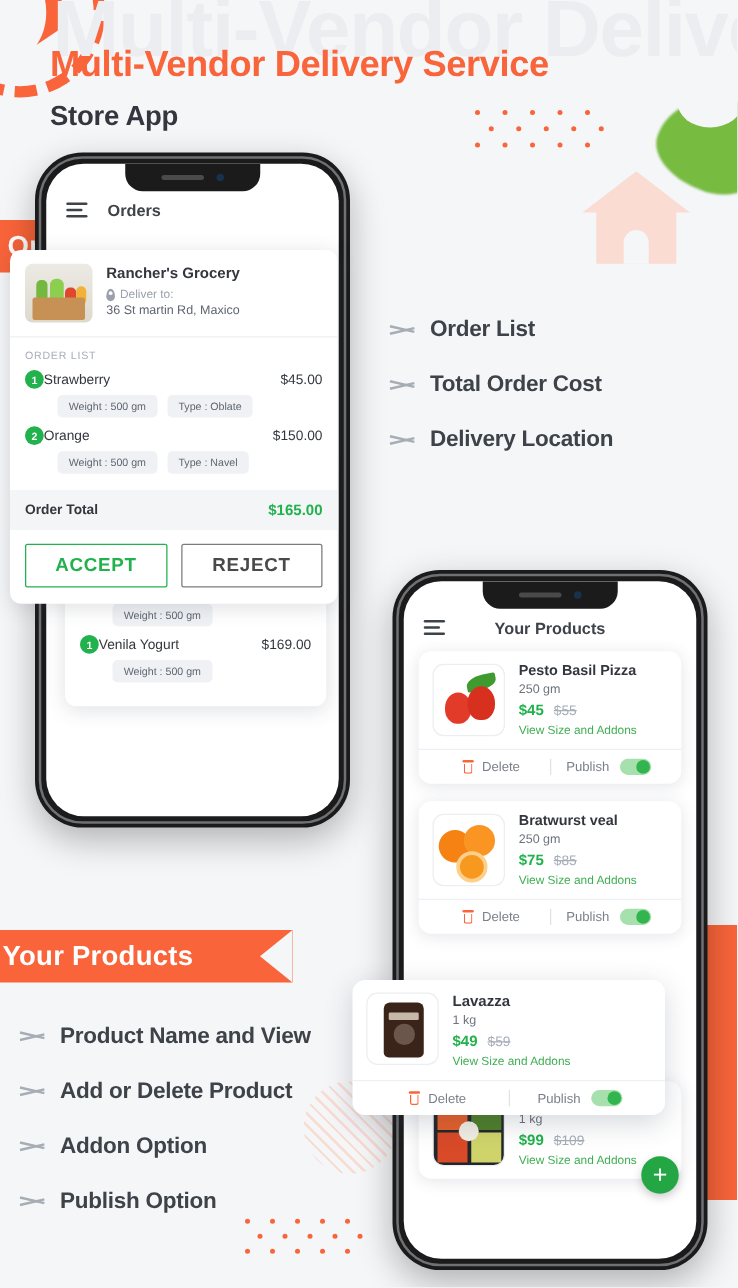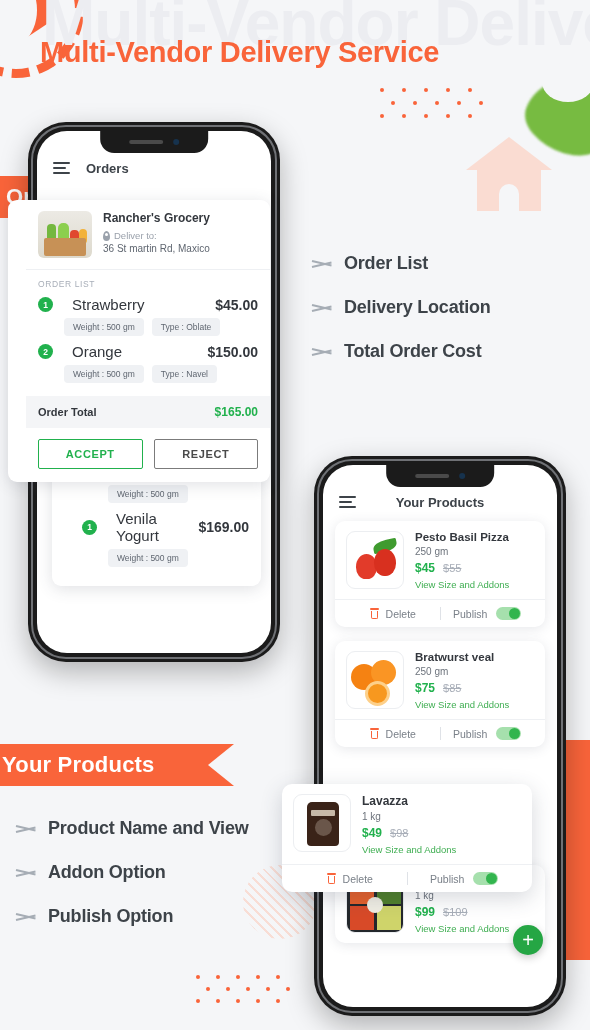--- a/index.html
+++ b/index.html
@@ -137,50 +137,49 @@
   .hamb i:nth-child(1){ top:0; width:17px; }
   .hamb i:nth-child(2){ top:5px; width:13px; }
   .hamb i:nth-child(3){ top:10px; width:17px; }
   .app-title { font-size:13px; font-weight:bold; color:#3d4349; margin-left:16px; }
   #products-title { flex:1; text-align:center; margin-left:0; padding-right:17px; }
 
   
   .order-card {
     background:#fff; border-radius:9px;
     box-shadow: 0 3px 16px rgba(60,70,90,.16);
-    padding-left: 18px;
   }
   #order-card-1 { position:absolute; left:8px; top:200px; width:262px; z-index:20; }
   .oc-head { display:flex; padding:11px 12px 11px; gap:11px; border-bottom:1px solid #eef0f3; }
   .oc-thumb { width:54px; height:47px; border-radius:6px; flex:none; overflow:hidden; position:relative; }
   .oc-name { font-size:12px; font-weight:bold; color:#33373d; margin-bottom:5px; }
   .oc-deliver { font-size:9.5px; color:#9aa1ab; display:flex; align-items:center; gap:4px; margin-bottom:2px; }
   .pin { width:7px; height:10px; background:#9aa1ab; border-radius:50% 50% 50% 50% / 60% 60% 40% 40%; position:relative; flex:none; }
   .pin:after { content:""; position:absolute; left:2px; top:2.5px; width:3px; height:3px; border-radius:50%; background:#fff; }
   .oc-addr { font-size:10px; color:#5f6670; }
   .oc-body { padding:9px 12px 4px; }
   .oc-listlabel { font-size:8.5px; color:#a8aeb8; letter-spacing:.6px; margin-bottom:7px; }
   .oc-item-row { display:flex; align-items:center; }
   .badge-num {
     width:15px; height:15px; border-radius:50%; background:#21b14d; color:#fff;
     font-size:8.5px; font-weight:bold; display:flex; align-items:center; justify-content:center; flex:none;
   }
-  .oc-item-name { font-size:15px; color:#33373d; margin-left:19px; flex:1; }
-  .oc-item-price { font-size:14px; font-weight:bold; color:#33373d; }
+  .oc-item-name { font-size:11px; color:#33373d; margin-left:0; flex:1; }
+  .oc-item-price { font-size:11px; font-weight:normal; color:#33373d; }
   .chips { display:flex; gap:8px; margin:5px 0 7px 26px; }
   .chip { background:#eff1f4; border-radius:4px; padding:4px 9px; font-size:8.5px; color:#5f6670; }
   .oc-total {
     display:flex; justify-content:space-between; align-items:center;
     background:#f4f5f7; padding:9px 12px; font-size:11px; font-weight:bold; color:#33373d;
     margin-top:2px;
   }
   .oc-total .amt { color:#21b14d; font-size:12px; }
   .oc-actions { display:flex; gap:11px; padding:11px 12px 13px; }
   .btn-accept, .btn-reject {
-    flex:1; text-align:center; padding:8px 0; font-size:11px; font-weight:bold;
+    flex:1; text-align:center; padding:8px 0; font-size:15px; font-weight:bold;
     letter-spacing:.6px; background:#fff; border-radius:2px;
   }
   .btn-accept { border:1px solid #21b14d; color:#21b14d; }
   .btn-reject { border:1px solid #7b7b7b; color:#4a4a4a; }
 
   #order-card-2 { position:absolute; left:15px; top:236px; right:10px; }
   #order-card-2 .oc-body { padding-bottom:12px; }
 
   
   .img-veg { background:linear-gradient(#eceae4,#ddd9cd); }
@@ -306,48 +305,53 @@
       <i style="left:70px;top:12px"></i>
       <i style="left:90px;top:12px"></i>
       <i style="left:0px;top:24px"></i>
       <i style="left:20px;top:24px"></i>
       <i style="left:40px;top:24px"></i>
       <i style="left:60px;top:24px"></i>
       <i style="left:80px;top:24px"></i>
     </div>
 
   <div class="h-main">Multi-Vendor Delivery Service</div>
+  <div class="h-sub">Store App</div>
 
   <div class="ribbon" id="ribbon-orders">
     <span class="txt">Orders</span>
     <span class="notch"></span>
   </div>
   <div class="feat-list" id="feats-orders">
     <div class="feat">
       <span class="arrow"></span>
       <span class="lbl">Order List</span>
     </div>
     <div class="feat">
       <span class="arrow"></span>
-      <span class="lbl">Delivery Location</span>
+      <span class="lbl">Total Order Cost</span>
     </div>
     <div class="feat">
       <span class="arrow"></span>
-      <span class="lbl">Total Order Cost</span>
+      <span class="lbl">Delivery Location</span>
     </div>
   </div>
 
   <div class="ribbon" id="ribbon-products">
     <span class="txt">Your Products</span>
     <span class="notch"></span>
   </div>
   <div class="feat-list" id="feats-products">
     <div class="feat">
       <span class="arrow"></span>
       <span class="lbl">Product Name and View</span>
+    </div>
+    <div class="feat">
+      <span class="arrow"></span>
+      <span class="lbl">Add or Delete Product</span>
     </div>
     <div class="feat">
       <span class="arrow"></span>
       <span class="lbl">Addon Option</span>
     </div>
     <div class="feat">
       <span class="arrow"></span>
       <span class="lbl">Publish Option</span>
     </div>
   </div>
@@ -577,21 +581,21 @@
       <div class="pc-thumb t-lav">
         <span class="can2"></span>
           <span class="lbl2"></span>
           <span class="dot2"></span>
       </div>
       <div>
         <div class="pc-name">Lavazza</div>
         <div class="pc-qty">1 kg</div>
         <div class="pc-prices">
           <span class="pc-new">$49</span>
-          <span class="pc-old">$98</span>
+          <span class="pc-old">$59</span>
         </div>
         <div class="pc-addons">View Size and Addons</div>
       </div>
     </div>
     <div class="pc-actions">
       <span class="pc-del">
         <span class="trash">
             <i class="lid"></i>
             <i class="can"></i>
           </span>

